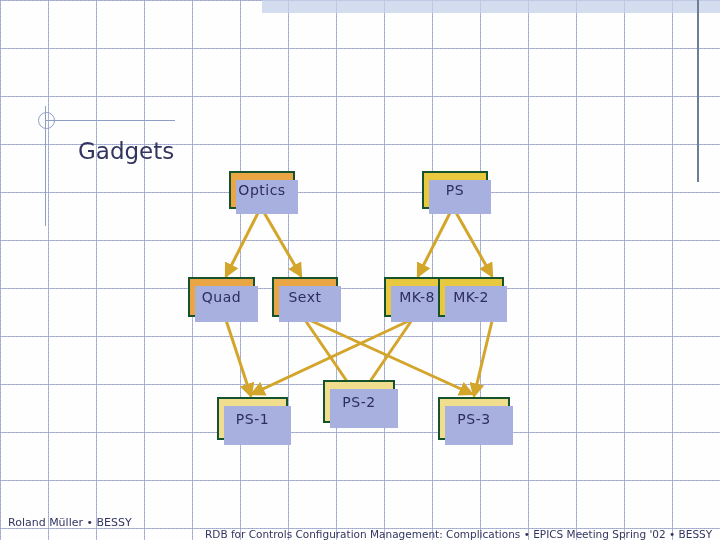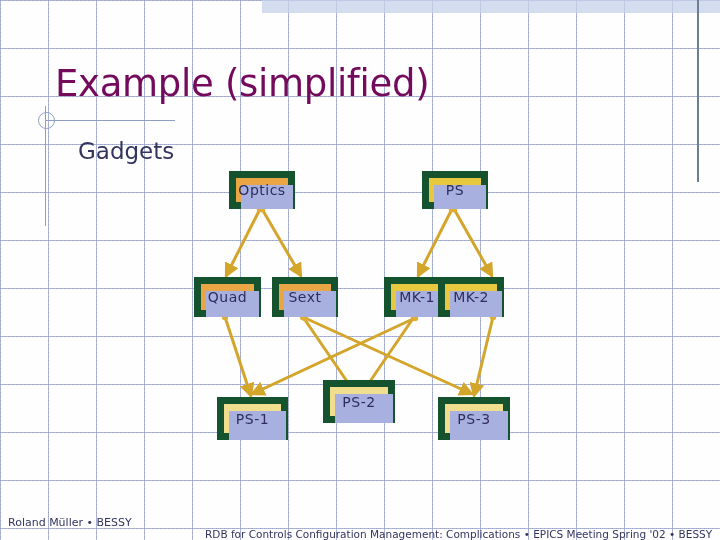--- a/index.html
+++ b/index.html
@@ -117,21 +117,21 @@
     position: absolute;
     left: 0; top: 0;
     width: 720px; height: 540px;
     pointer-events: none;
   }
   #edge-layer { position: absolute; left:0; top:0; width:720px; height:540px; }
 
   .node {
     position: absolute;
     box-sizing: border-box;
-    border: 7px solid #14532d;
+    border: 2px solid #14532d;
     display: flex;
     align-items: center;
     justify-content: center;
     font-family: "DejaVu Sans", sans-serif;
     font-size: 14px;
     color: #2e2e5c;
     letter-spacing: .5px;
     pointer-events: auto;
     z-index: 3;
   }
@@ -168,21 +168,20 @@
 <body>
 
 <div id="slide">
 
   <div class="grid-fine"></div>
   <div class="grid-dots"></div>
 
   <div class="topbar"></div>
   <div class="vrule-right"></div>
 
-  <div class="title">Example (simplified)</div>
   <div class="title-rule"></div>
   <div class="bullet-stem"></div>
   <div class="bullet-circle"></div>
 
   <div class="subtitle">Gadgets</div>
 
   <div id="diagram">
     <svg id="edge-layer" viewBox="0 0 720 540" width="720" height="540" xmlns="http://www.w3.org/2000/svg">
       <defs>
         <marker id="arrowhead" markerWidth="5" markerHeight="5" refX="4.2" refY="2.5" orient="auto" markerUnits="strokeWidth">
@@ -216,31 +215,31 @@
     </svg>
     <div id="nodes">
         <div class="node tone-orange" style="left: 229px; top: 171px; width: 66px; height: 38px;">
           <div class="shadow"></div>
           <span class="node-label">Optics</span>
         </div>
         <div class="node tone-yellow" style="left: 422px; top: 171px; width: 66px; height: 38px;">
           <div class="shadow"></div>
           <span class="node-label">PS</span>
         </div>
-        <div class="node tone-orange" style="left: 194px; top: 277px; width: 67px; height: 40px;">
+        <div class="node tone-orange" style="left: 188px; top: 277px; width: 67px; height: 40px;">
           <div class="shadow"></div>
           <span class="node-label">Quad</span>
         </div>
         <div class="node tone-orange" style="left: 272px; top: 277px; width: 66px; height: 40px;">
           <div class="shadow"></div>
           <span class="node-label">Sext</span>
         </div>
         <div class="node tone-yellow" style="left: 384px; top: 277px; width: 66px; height: 40px;">
           <div class="shadow"></div>
-          <span class="node-label">MK-1</span>
+          <span class="node-label">MK-8</span>
         </div>
         <div class="node tone-yellow" style="left: 438px; top: 277px; width: 66px; height: 40px;">
           <div class="shadow"></div>
           <span class="node-label">MK-2</span>
         </div>
         <div class="node tone-pale" style="left: 217px; top: 397px; width: 71px; height: 43px;">
           <div class="shadow"></div>
           <span class="node-label">PS-1</span>
         </div>
         <div class="node tone-pale" style="left: 323px; top: 380px; width: 72px; height: 43px;">

